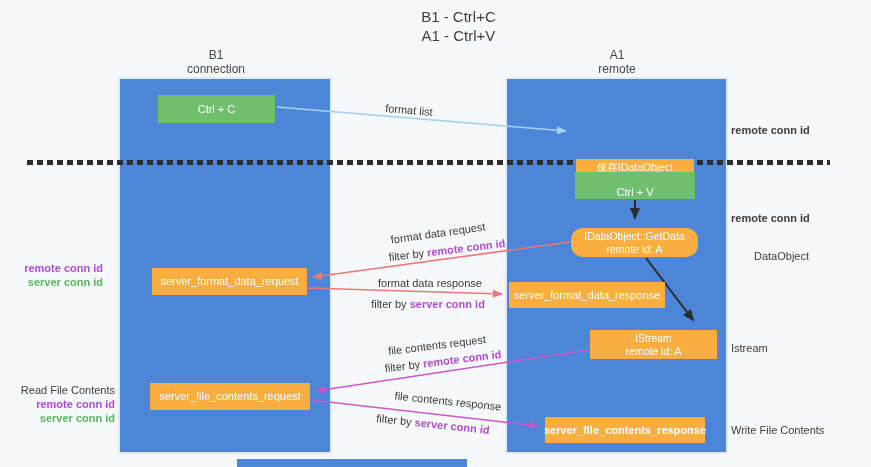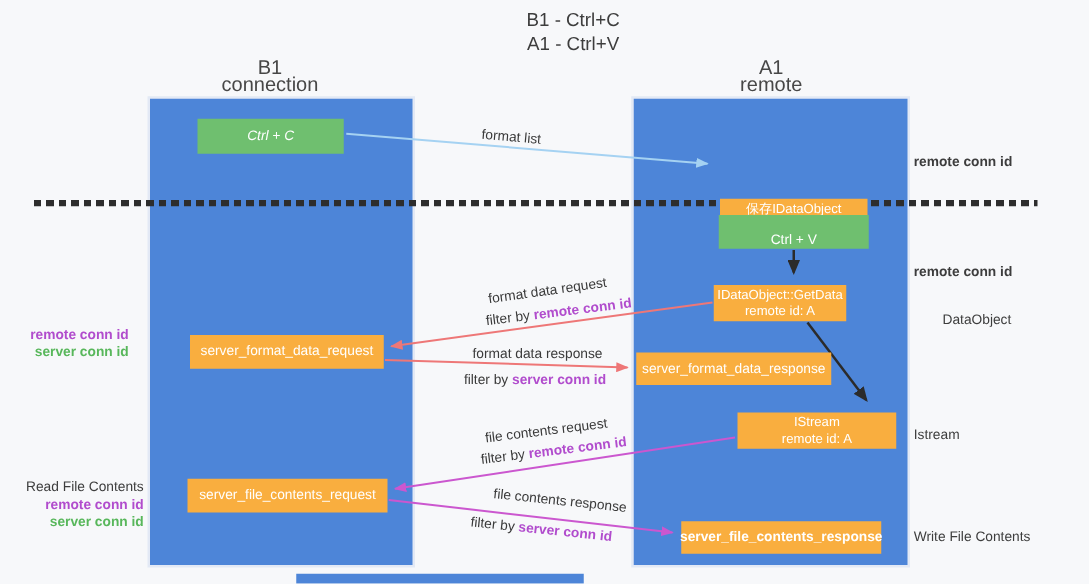--- a/index.html
+++ b/index.html
@@ -1,19 +1,19 @@
 <!DOCTYPE html>
 <html><head>
 <meta charset="utf-8">
 <style>
   html,body{margin:0;padding:0;background:#f7f8fa;font-family:"Liberation Sans",sans-serif;}
   #canvas{position:relative;width:871px;height:467px;background:#f7f8fa;overflow:hidden;}
   .title{position:absolute;top:7px;left:0;right:0;text-align:center;font-size:15px;line-height:19px;color:#3d3d3d;padding-left:46px;}
   .lane{position:absolute;background:#4d85d8;box-shadow:0 0 0 2px rgba(190,205,235,.35);}
-  .lane-header{position:absolute;text-align:center;font-size:16px;line-height:14px;color:#474747;}
+  .lane-header{position:absolute;text-align:center;font-size:12px;line-height:14px;color:#474747;}
   .box{position:absolute;display:flex;flex-direction:column;align-items:center;justify-content:center;color:#ffffff;text-align:center;font-size:11px;line-height:13px;}
   .box.small{font-size:10.5px;line-height:13px;}
   .green{background:#6fbf6f;}
   .orange{background:#f9ae3f;}
   .flow{position:absolute;font-size:11px;color:#3a3a3a;white-space:nowrap;transform-origin:center;}
   .ctr{transform:translate(-50%,-50%);}
   .purple{color:#b14ccd;font-weight:bold;}
   .greent{color:#58b75b;font-weight:bold;}
   .side{position:absolute;font-size:11px;white-space:nowrap;color:#3d3d3d;}
   .side-right{left:731px;}
@@ -64,34 +64,34 @@
     </defs>
     <line x1="277" y1="107" x2="566" y2="131" stroke="#a5d2f2" stroke-width="1.6" marker-end="url(#m-blue)"></line>
     <line x1="635" y1="200" x2="635" y2="218" stroke="#2b2b2b" stroke-width="2" marker-end="url(#m-blk)"></line>
     <line x1="646" y1="258" x2="693" y2="320" stroke="#2b2b2b" stroke-width="2" marker-end="url(#m-blk)"></line>
     <line x1="570" y1="242" x2="313" y2="277" stroke="#ee7777" stroke-width="1.6" marker-end="url(#m-red)"></line>
     <line x1="308" y1="288" x2="502" y2="294" stroke="#ee7777" stroke-width="1.6" marker-end="url(#m-red)"></line>
     <line x1="588" y1="350" x2="316" y2="391" stroke="#cb57cf" stroke-width="1.6" marker-end="url(#m-mag)"></line>
     <line x1="311" y1="400" x2="538" y2="426" stroke="#cb57cf" stroke-width="1.6" marker-end="url(#m-mag)"></line>
   </svg>
 
-  <div class="box green" style="left:158px;top:95px;width:117px;height:28px;font-style:italic;">
+  <div class="box green" style="left:158px;top:95px;width:117px;height:28px;">
     <span>Ctrl + C</span>
   </div>
 
   <div class="box orange small" style="left:576px;top:119px;width:118px;height:29px;margin-top:40px;">
     <span>保存IDataObject</span>
     <span>remote id: A</span>
   </div>
 
   <div class="box green" style="left:575px;top:172px;width:120px;height:27px;justify-content:flex-end;">
     <span>Ctrl + V</span>
   </div>
 
-  <div class="box orange small" style="left:571px;top:228px;width:106px;height:29px;">
+  <div class="box orange small" style="left:571px;top:228px;width:127px;height:29px;border-radius:12px;">
     <span>IDataObject::GetData</span>
     <span>remote id: A</span>
   </div>
 
   <div class="box orange" style="left:152px;top:268px;width:155px;height:27px;">
     <span>server_format_data_request</span>
   </div>
 
   <div class="box orange" style="left:509px;top:282px;width:156px;height:26px;">
     <span>server_format_data_response</span>

